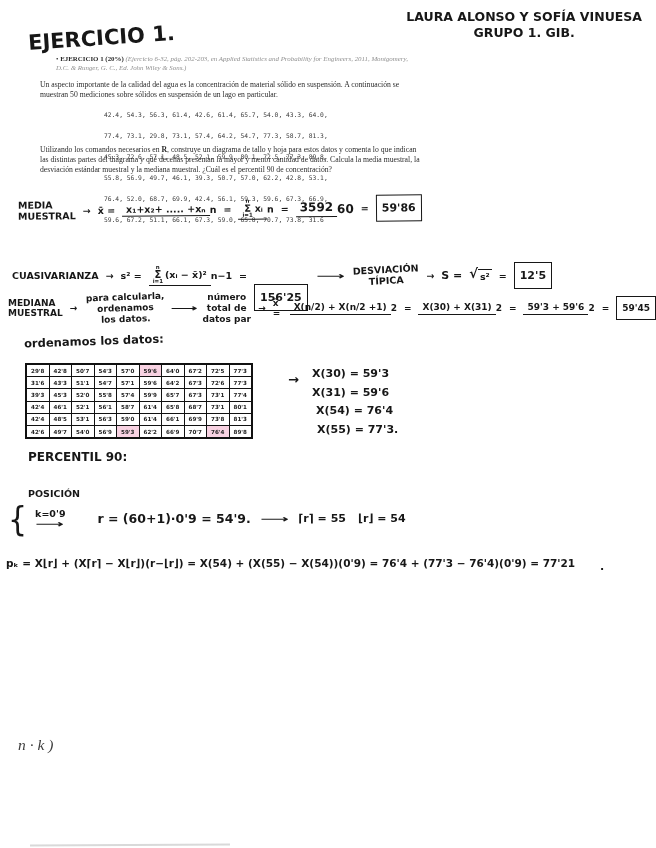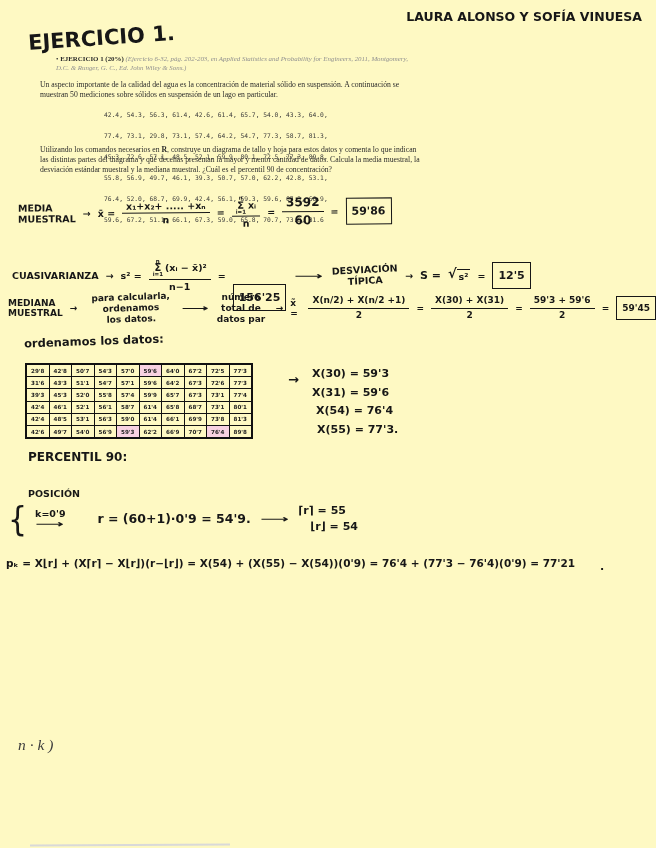--- a/index.html
+++ b/index.html
@@ -1,55 +1,56 @@
 <!DOCTYPE html>
 <html><head>
 <meta charset="utf-8">
 <style>
   html,body{margin:0;padding:0;background:#e8e8e8;}
-  .page{position:relative;width:656px;height:848px;background:#fef9c3;overflow:hidden;
+  .page{position:relative;width:656px;height:848px;background:#ffffff;overflow:hidden;
         font-family:"Liberation Sans",sans-serif;color:#161616;margin:0 auto;}
   .abs{position:absolute;}
   
   .hw{font-family:"DejaVu Sans",sans-serif;font-weight:700;color:#171717;}
   
   .print{font-family:"Liberation Serif",serif;color:#2b2b2b;}
   .cite{color:#8f8f8f;font-style:italic;font-weight:400;}
   .mono{font-family:"DejaVu Sans Mono",monospace;color:#3a3a3a;}
   
   .mrow{display:flex;align-items:center;}
-  .frac{display:inline-flex;flex-direction:column;align-items:center;line-height:1.25;text-align:center;}
+  .frac{display:inline-flex;flex-direction:row;align-items:center;line-height:1.25;text-align:center;}
   .frac .num{padding:0 4px 1px;border-bottom:1.5px solid #171717;display:flex;align-items:center;gap:2px;white-space:nowrap;}
   .frac .den{padding-top:1px;white-space:nowrap;}
   .sum{display:inline-flex;flex-direction:column;align-items:center;line-height:1;}
   .sum .lim{font-size:5.5px;}
   .sum .sym{font-size:10px;margin:-1px 0;}
   .box{border:1.6px solid #171717;padding:6px 5px;display:inline-block;white-space:nowrap;}
   .rad{display:inline-flex;align-items:flex-start;}
   .rad-sign{font-size:13px;line-height:10px;}
   .rad-body{border-top:1.5px solid #171717;padding:1px 2px 0;}
   .lbl2{display:inline-flex;flex-direction:column;line-height:1.15;}
   .note2{display:inline-flex;flex-direction:column;line-height:1.2;text-align:center;}
   .arrow-long{display:inline-block;transform:scaleX(2.1);margin:0 9px;}
   
   table.hand{border-collapse:collapse;}
   table.hand td{border:1.5px solid #111;width:21.5px;height:11.2px;text-align:center;
       font-family:"DejaVu Sans",sans-serif;font-weight:700;font-size:5.6px;color:#222;padding:0;}
   .kstack{display:inline-flex;flex-direction:column;align-items:center;line-height:1;}
-  .ceilfloor{display:inline-flex;flex-direction:column;line-height:1.45;}
+  .ceilfloor{display:inline-flex;line-height:1.45;}
   sub.flo{font-size:0.62em;vertical-align:-0.35em;font-style:italic;}
   .artifact{background:#d9d9d9;}
 </style>
 </head>
 <body>
 
 <div class="page">
 
   <div class="abs hw" style="top:9px;right:14px;text-align:center;font-size:12.5px;line-height:16px;">
     <div>LAURA ALONSO  Y SOFÍA VINUESA</div>
+    <div>GRUPO 1. GIB.</div>
   </div>
 
   <div class="abs hw" style="left:28px;top:26px;font-size:21px;transform:rotate(-4deg);">EJERCICIO 1.</div>
 
   <div class="abs print" style="left:56px;top:55px;width:352px;font-size:6.9px;line-height:8.8px;">
     <span>•</span>
     <b>EJERCICIO 1 (20%)</b>
     <span class="cite">(Ejercicio 6-32, pág. 202-203, en Applied Statistics and Probability for Engineers, 2011, Montgomery, D.C. &amp; Runger, G. C., Ed. John Wiley &amp; Sons.)</span>
   </div>
 

